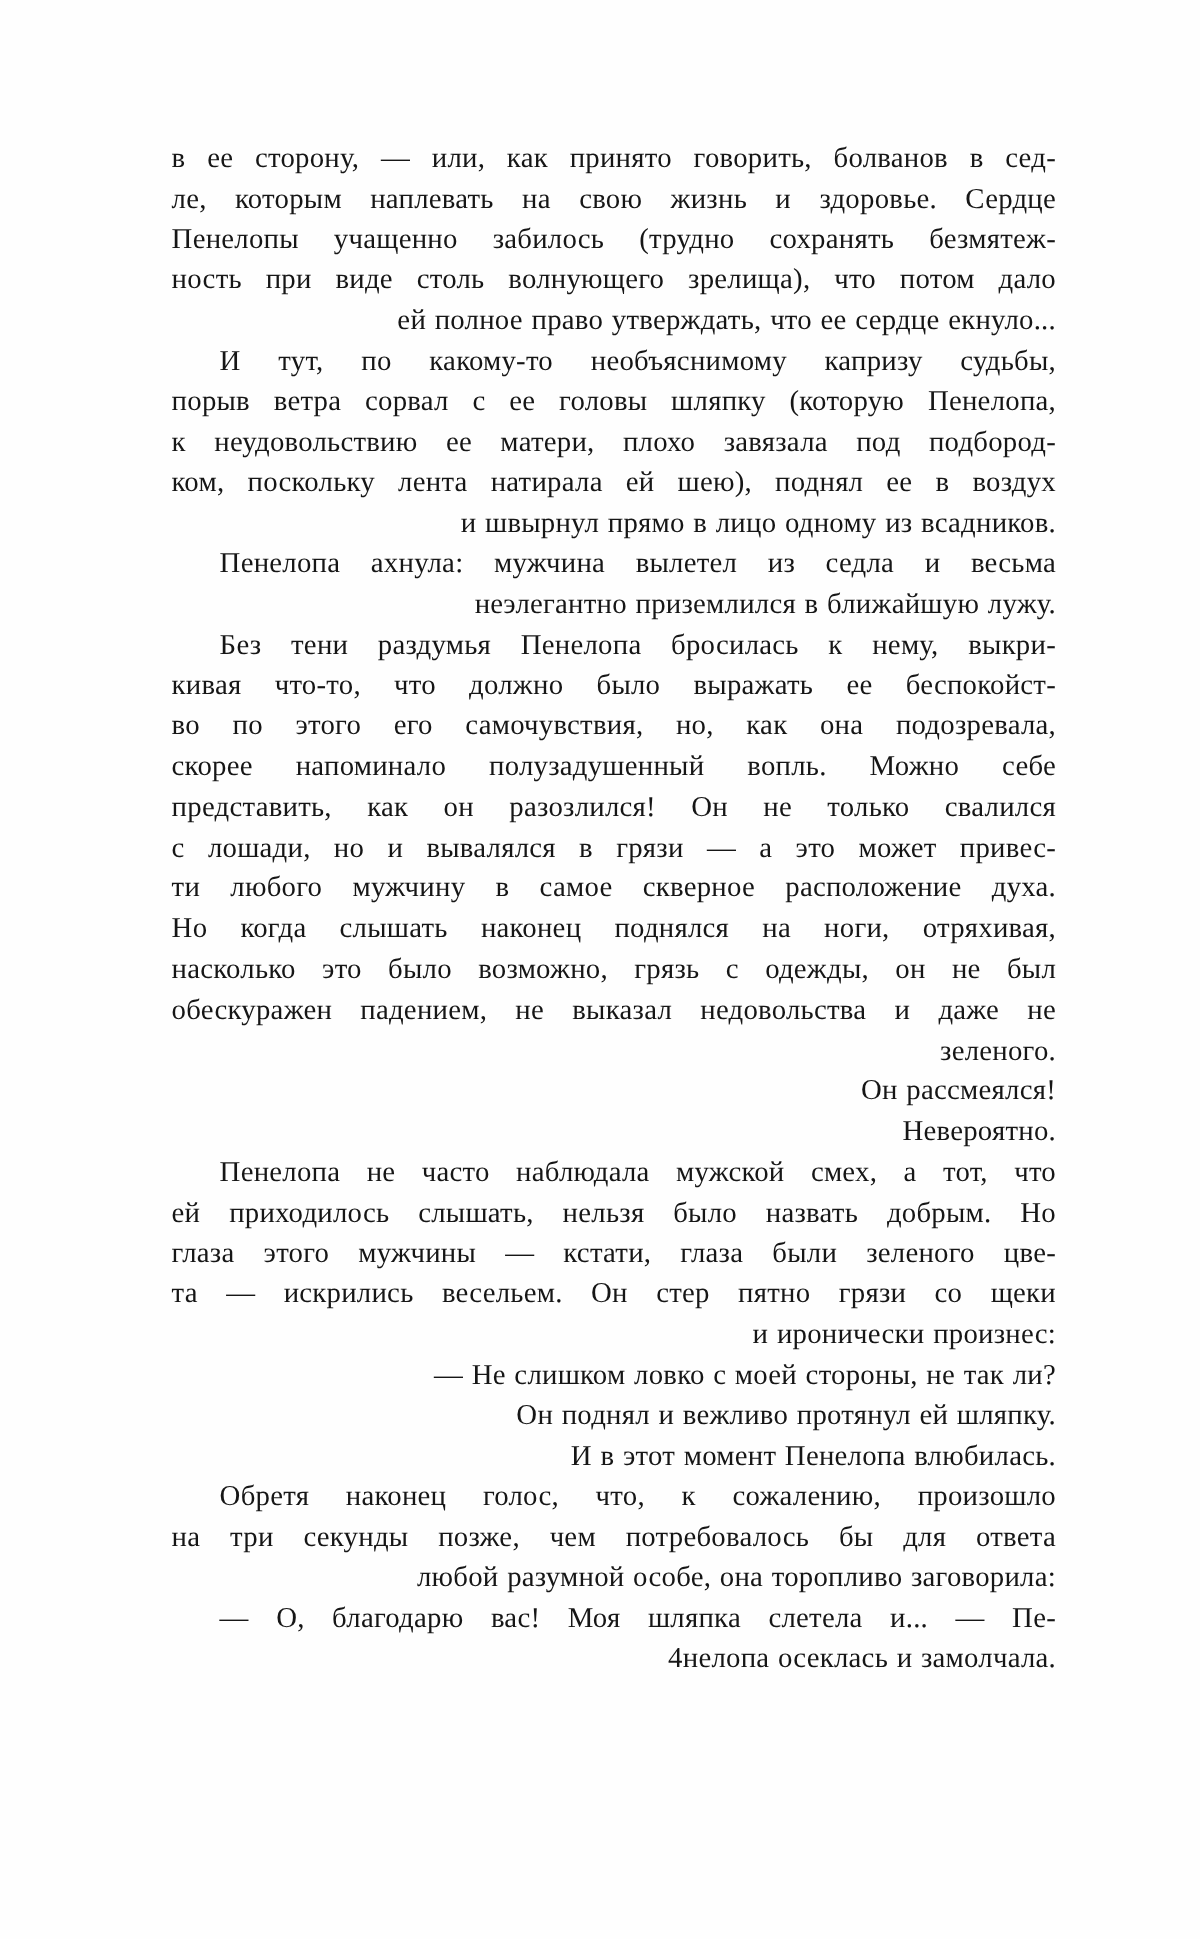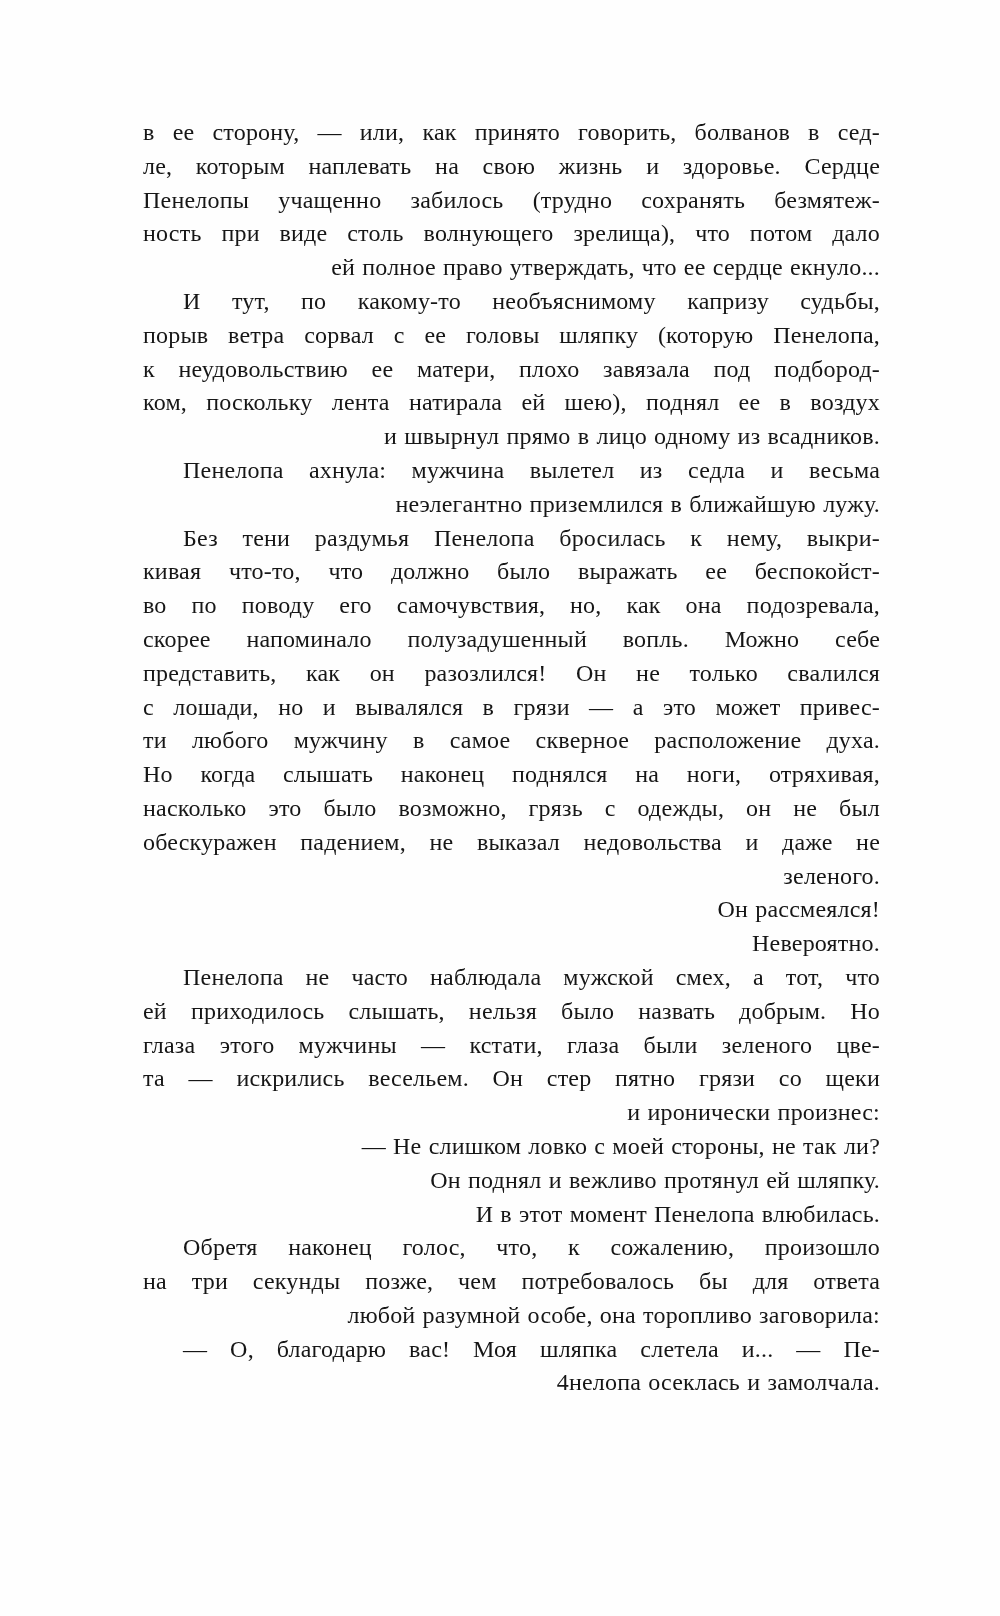--- a/index.html
+++ b/index.html
@@ -66,21 +66,21 @@
         <div class="line">ей полное право утверждать, что ее сердце екнуло...</div>
         <div class="line j in">И тут, по какому-то необъяснимому капризу судьбы,</div>
         <div class="line j">порыв ветра сорвал с ее головы шляпку (которую Пенелопа,</div>
         <div class="line j">к неудовольствию ее матери, плохо завязала под подбород-</div>
         <div class="line j">ком, поскольку лента натирала ей шею), поднял ее в воздух</div>
         <div class="line">и швырнул прямо в лицо одному из всадников.</div>
         <div class="line j in">Пенелопа ахнула: мужчина вылетел из седла и весьма</div>
         <div class="line">неэлегантно приземлился в ближайшую лужу.</div>
         <div class="line j in">Без тени раздумья Пенелопа бросилась к нему, выкри-</div>
         <div class="line j">кивая что-то, что должно было выражать ее беспокойст-</div>
-        <div class="line j">во по поводу его самочувствия, но, как она подозревала,</div>
+        <div class="line j">во по этого его самочувствия, но, как она подозревала,</div>
         <div class="line j">скорее напоминало полузадушенный вопль. Можно себе</div>
         <div class="line j">представить, как он разозлился! Он не только свалился</div>
         <div class="line j">с лошади, но и вывалялся в грязи — а это может привес-</div>
         <div class="line j">ти любого мужчину в самое скверное расположение духа.</div>
         <div class="line j">Но когда слышать наконец поднялся на ноги, отряхивая,</div>
         <div class="line j">насколько это было возможно, грязь с одежды, он не был</div>
         <div class="line j">обескуражен падением, не выказал недовольства и даже не</div>
         <div class="line">зеленого.</div>
         <div class="line in">Он рассмеялся!</div>
         <div class="line in">Невероятно.</div>

